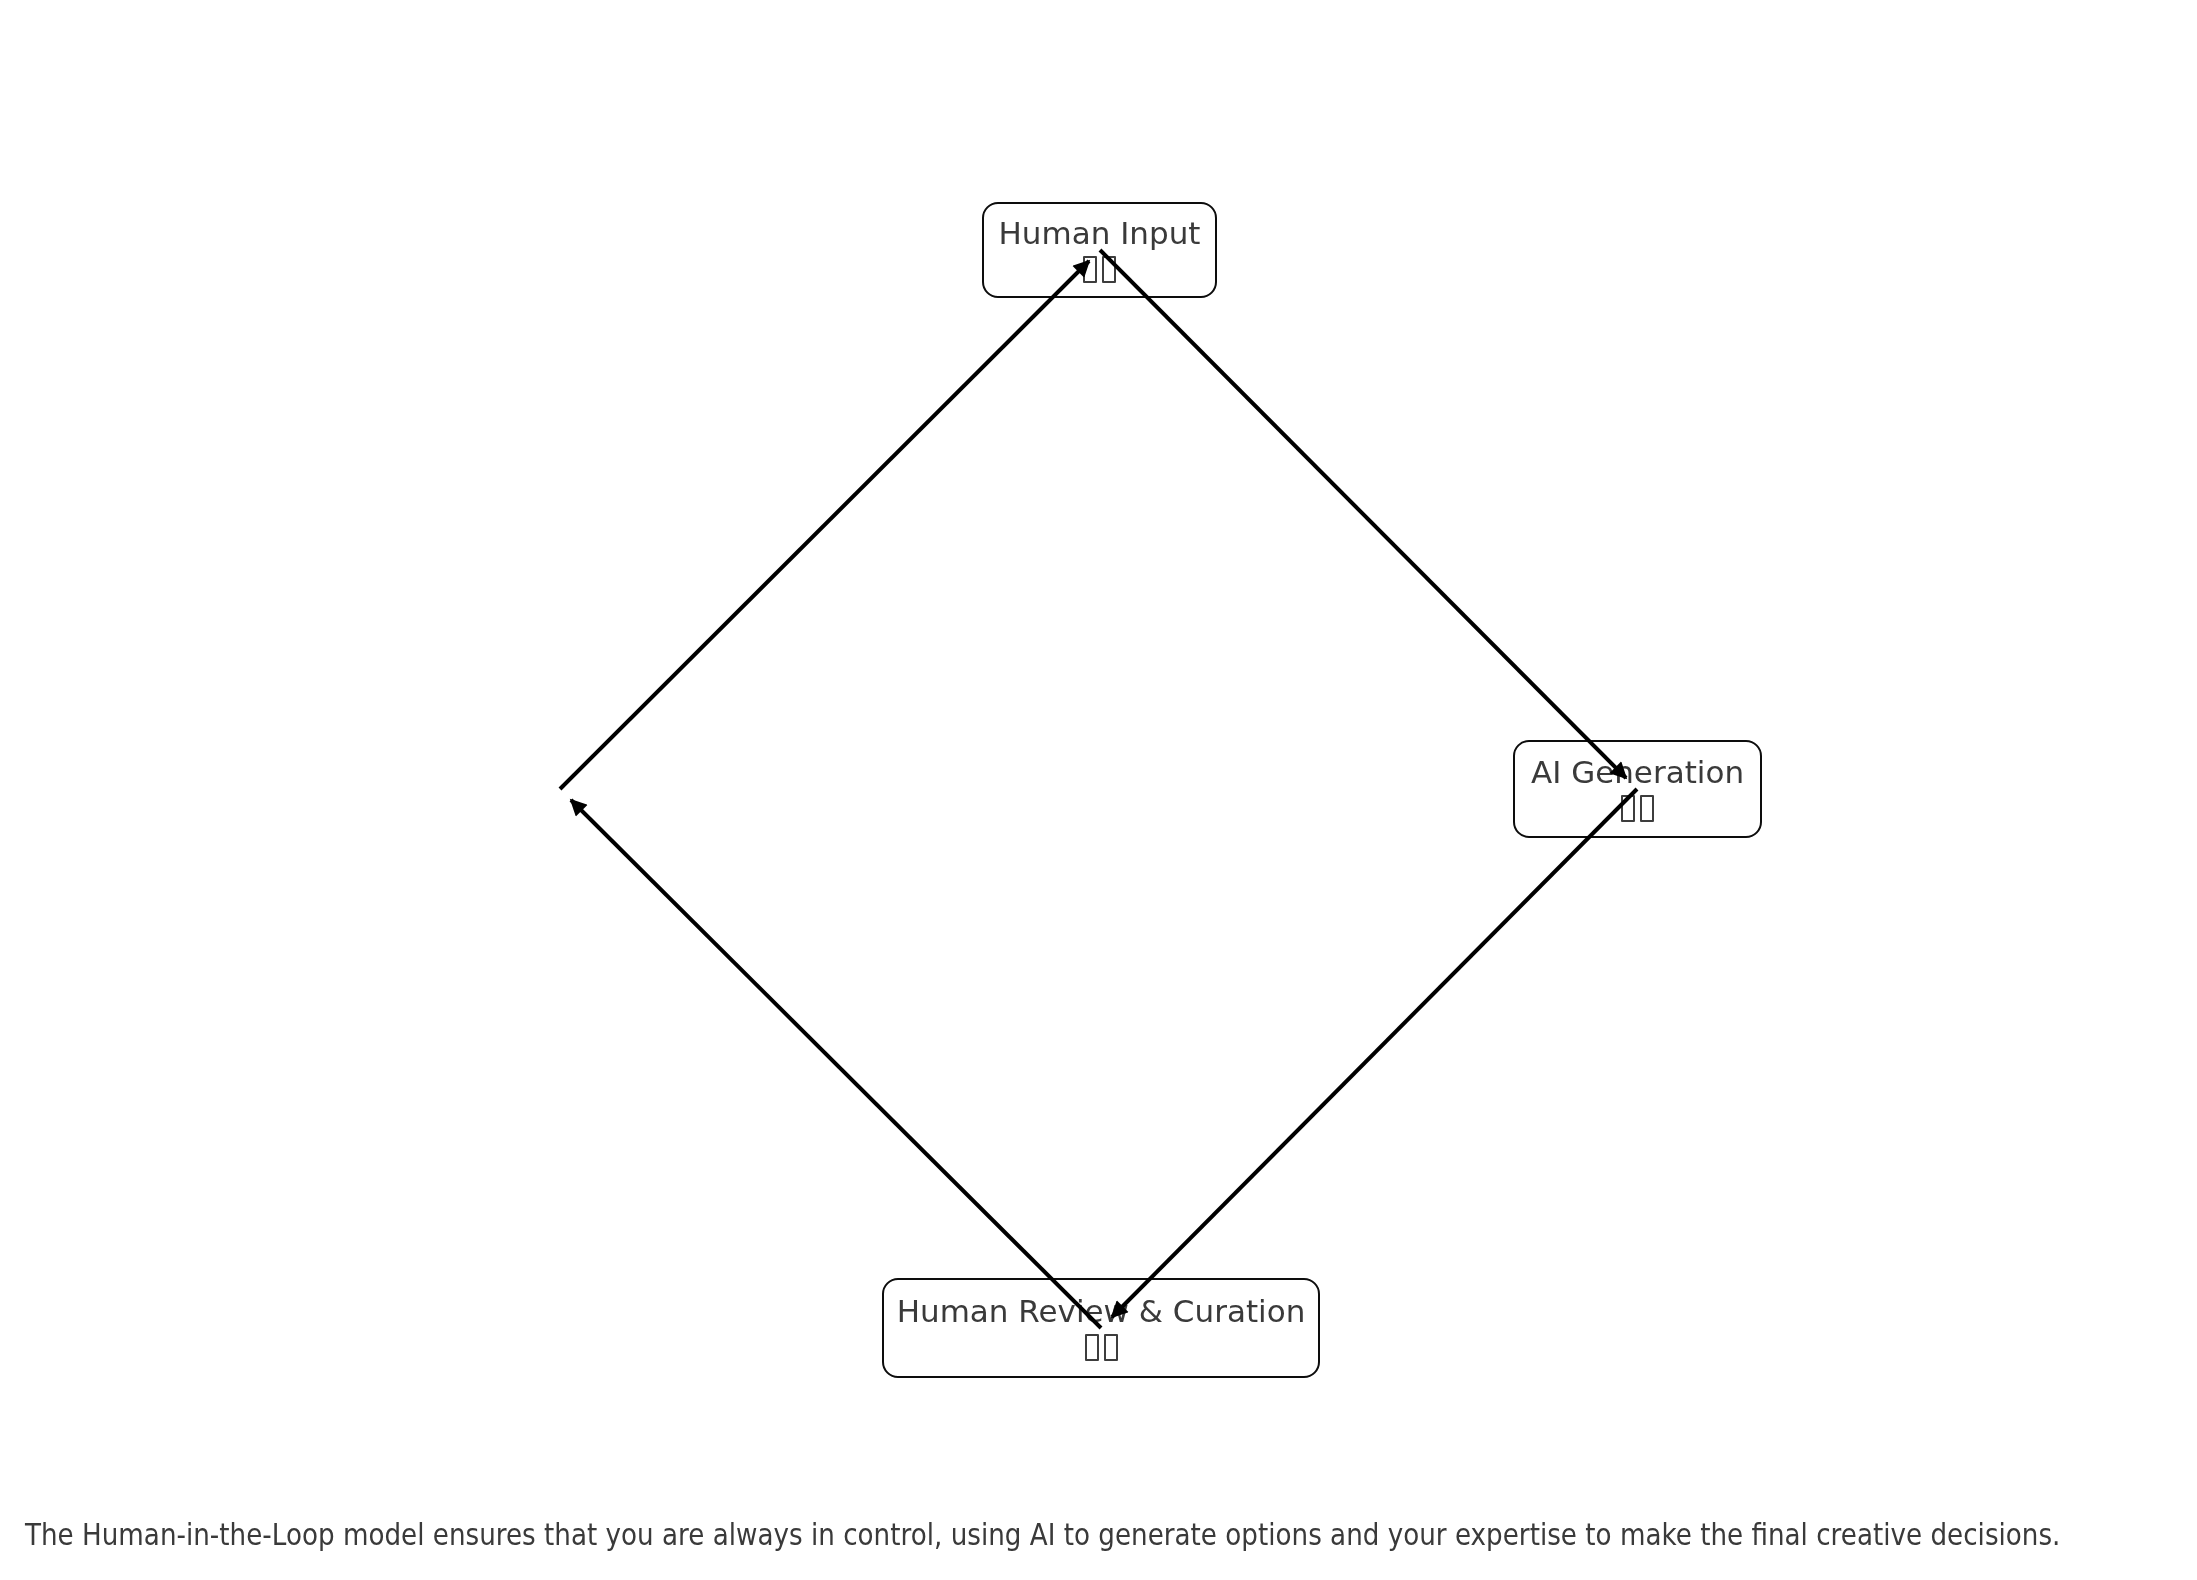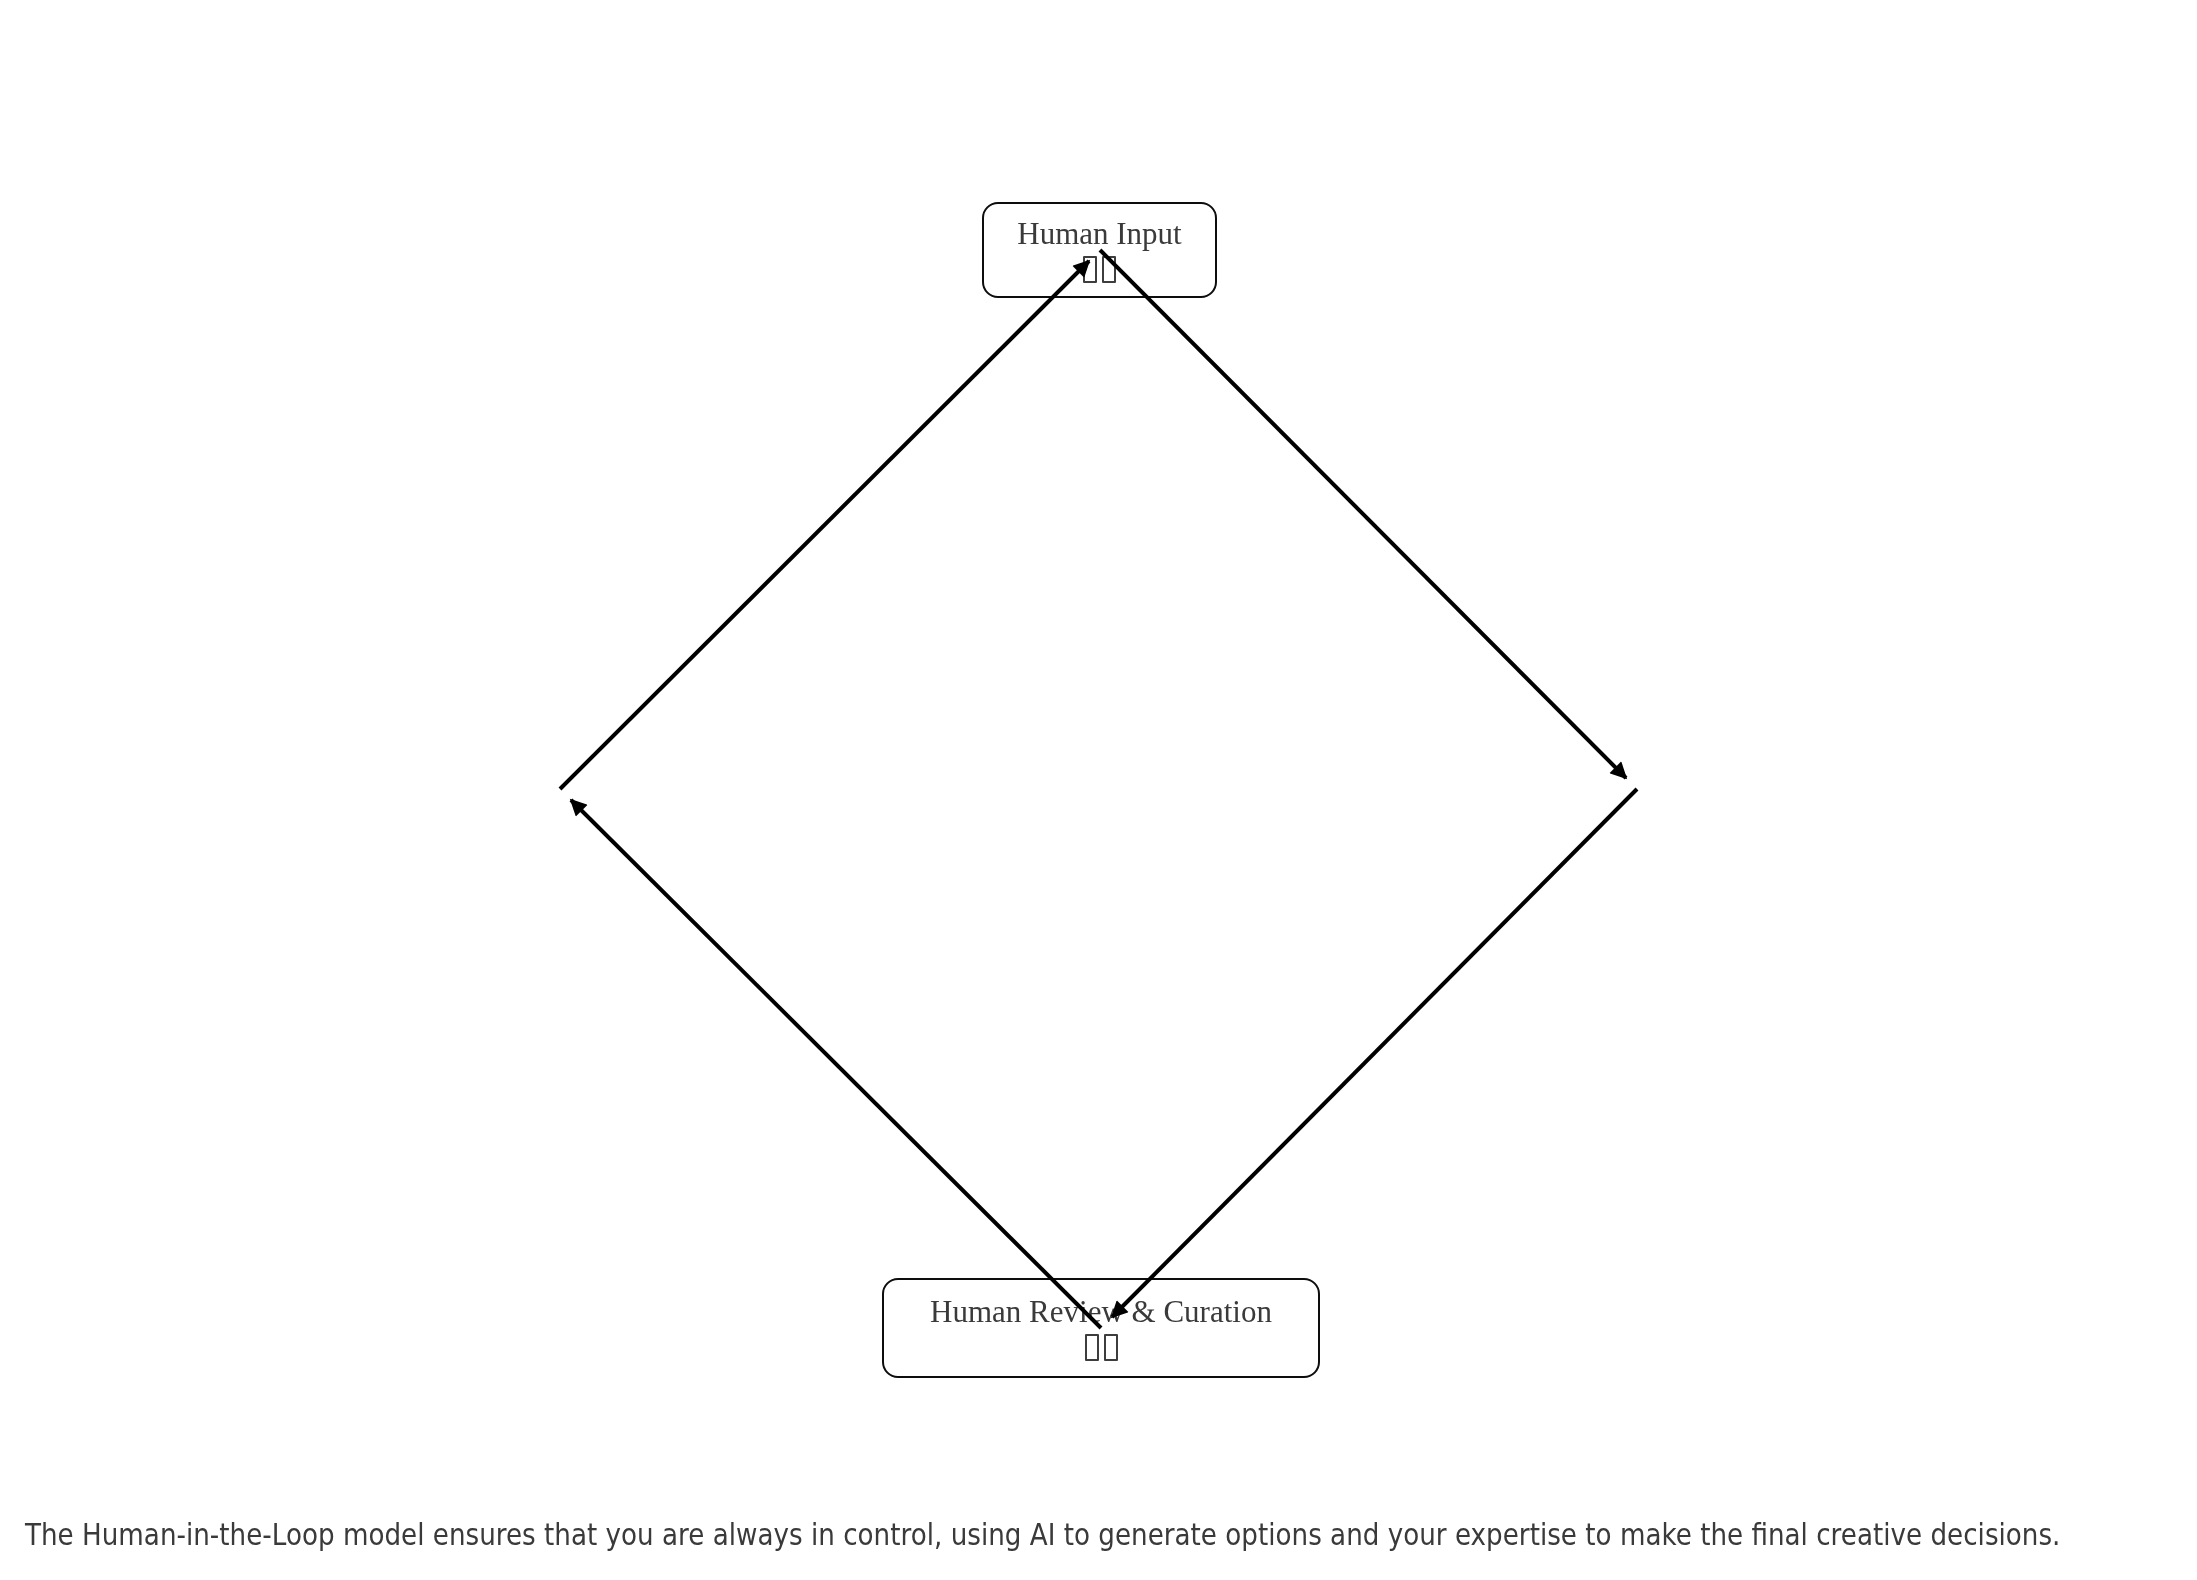--- a/index.html
+++ b/index.html
@@ -27,21 +27,20 @@
     display: flex;
     flex-direction: column;
     align-items: center;
     justify-content: center;
   }
   .node-label {
     color: #3a3a3a;
     font-size: 31px;
     line-height: 1.15;
     white-space: nowrap;
-    font-family: Liberation Serif, serif;
   }
   .node-icon-row {
     display: flex;
     align-items: center;
     justify-content: center;
     gap: 5px;
     margin-top: 3px;
     height: 29px;
   }
   .tofu {
@@ -88,20 +87,27 @@
   </svg>
 
   <div class="node node-human-input">
     <div class="node-label">Human Input</div>
     <div class="node-icon-row">
         <span class="tofu"></span>
         <span class="tofu"></span>
       </div>
   </div>
 
+  <div class="node node-ai-generation">
+    <div class="node-label">AI Generation</div>
+    <div class="node-icon-row">
+        <span class="tofu"></span>
+        <span class="tofu"></span>
+      </div>
+  </div>
 
   <div class="node node-human-review">
     <div class="node-label">Human Review &amp; Curation</div>
     <div class="node-icon-row">
         <span class="tofu"></span>
         <span class="tofu"></span>
       </div>
   </div>
 
 

